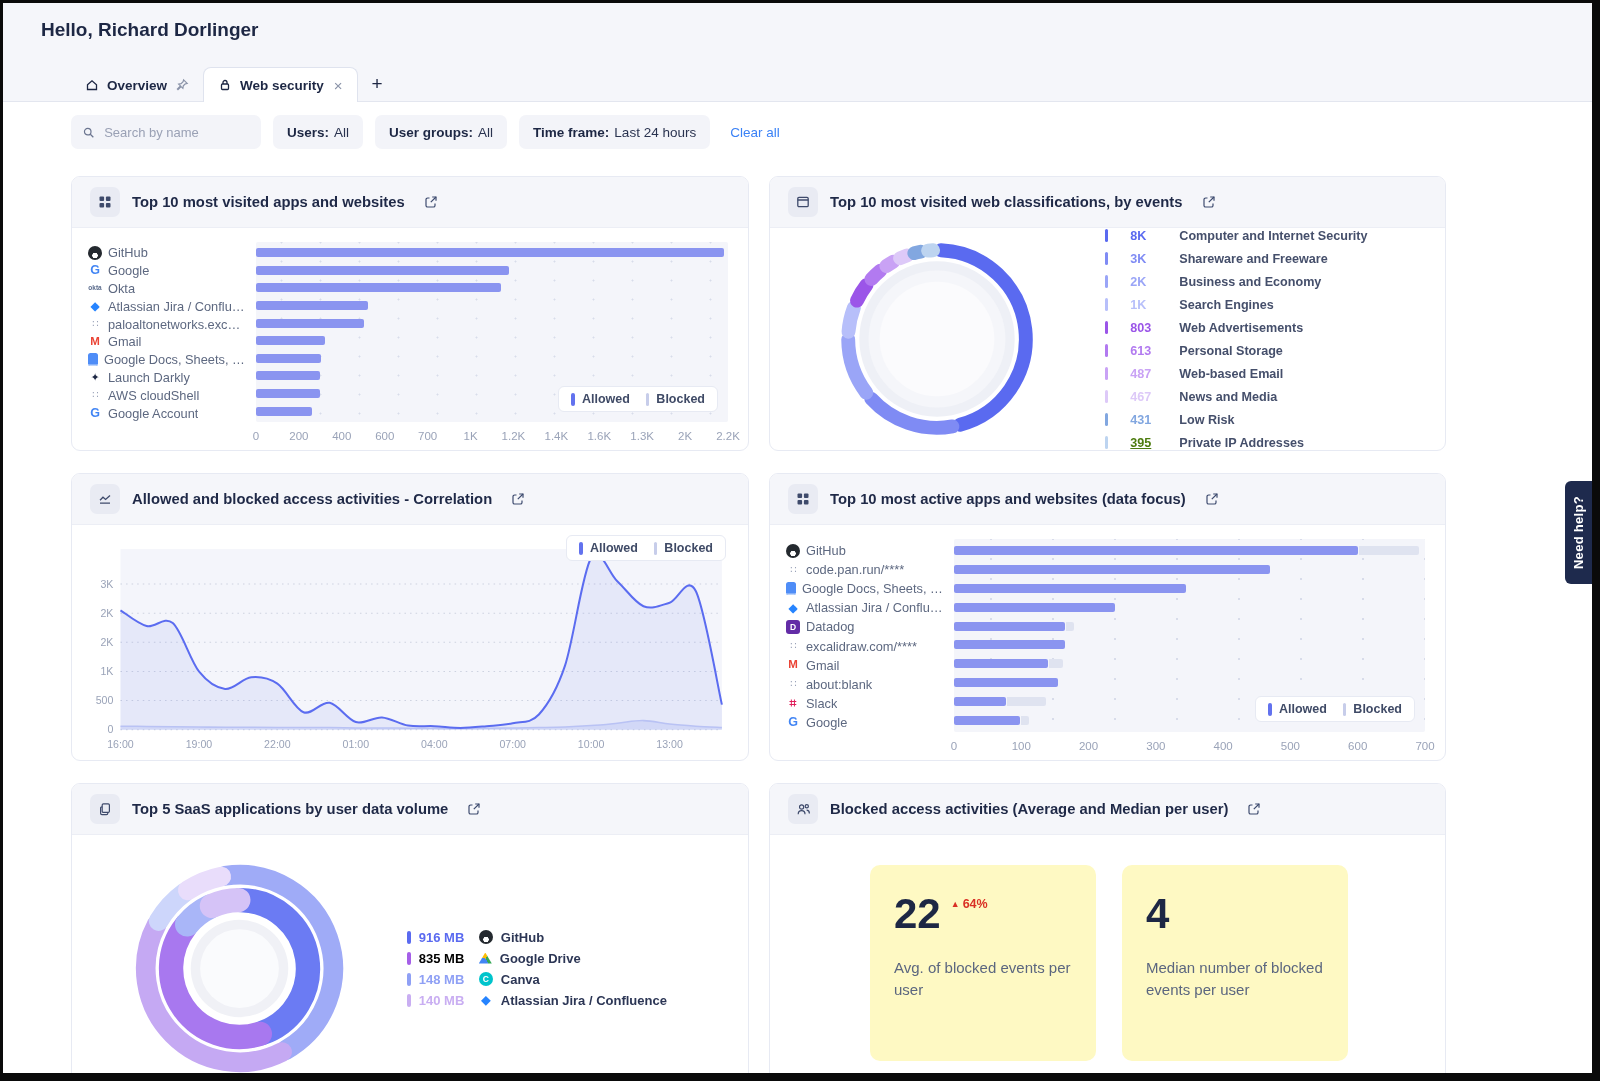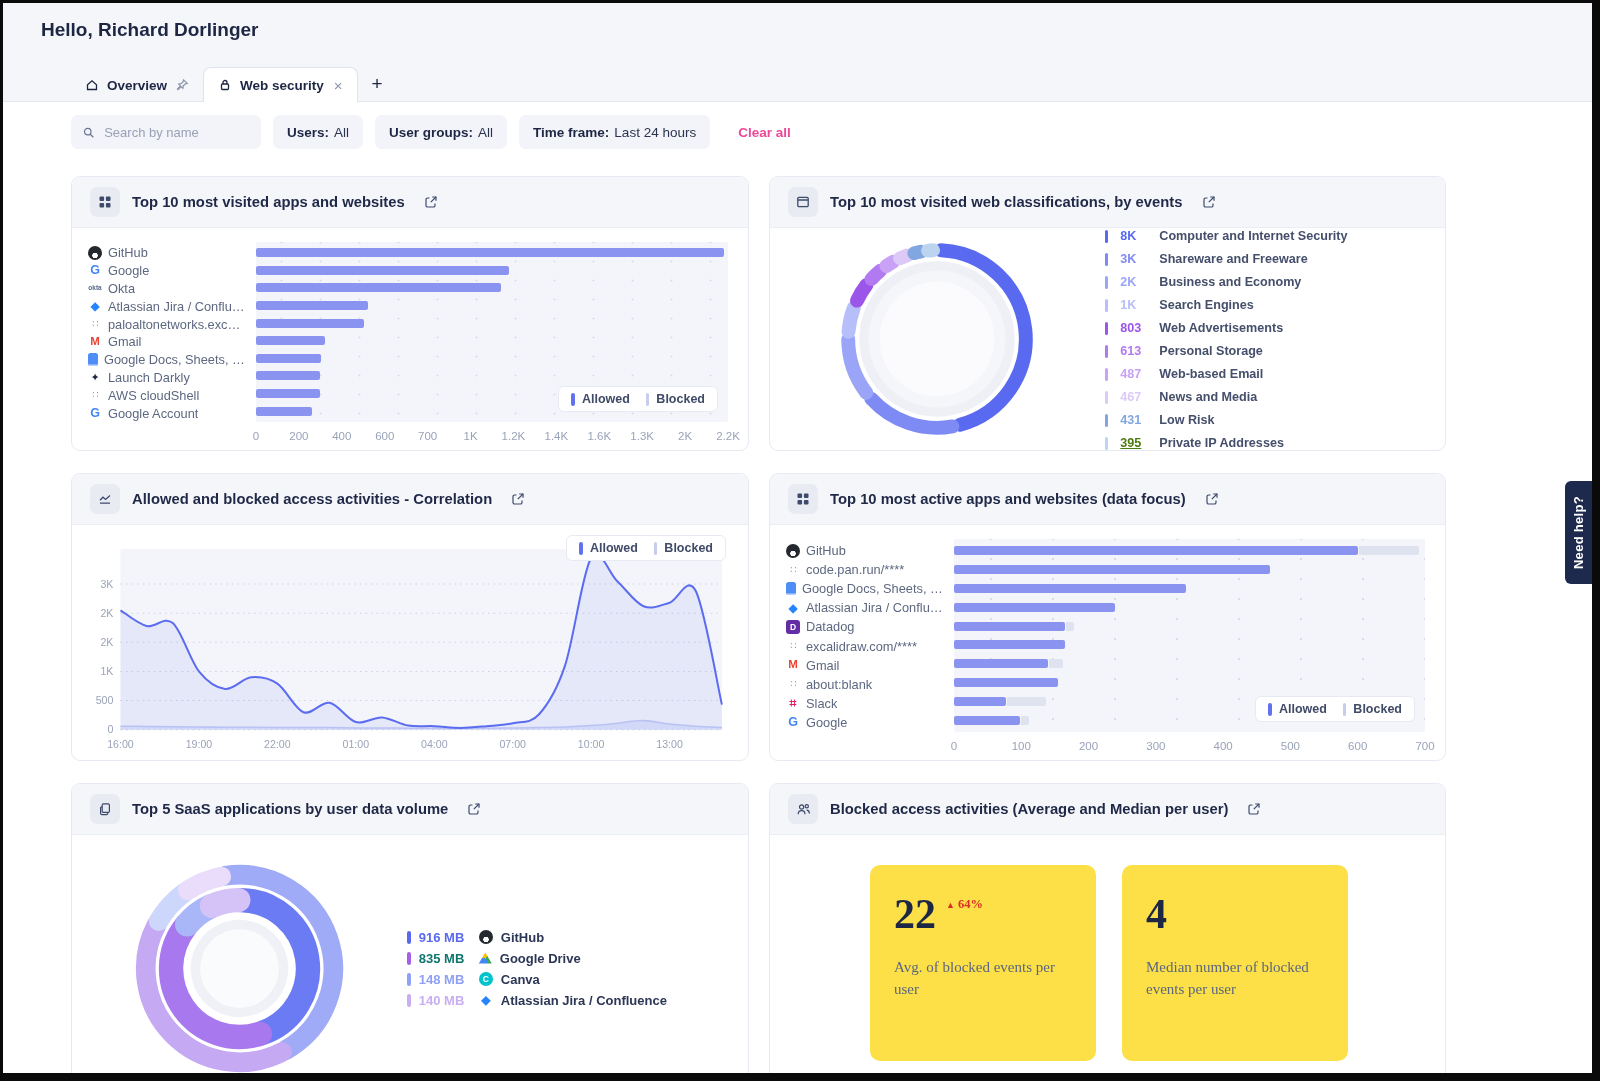--- a/index.html
+++ b/index.html
@@ -17,21 +17,21 @@
   .tab-close{color:#8a93a8;font-size:15px;font-weight:400;margin-left:2px;cursor:pointer;}
   .tab-add{border:none;background:none;font-size:19px;color:#1d2744;padding:0 14px 6px;cursor:pointer;font-family:inherit;}
   
   .filterbar{display:flex;align-items:center;gap:12px;padding:13px 16px 13px 68px;background:#fff;}
   .searchbox{display:flex;align-items:center;gap:8px;width:166px;height:34px;padding:0 12px;background:#f3f4f9;border-radius:7px;}
   .searchbox input{border:none;outline:none;background:transparent;font-size:13px;color:#3f4a66;width:100%;font-family:inherit;}
   .searchbox input::placeholder{color:#9aa1b5;}
   .chip{display:flex;align-items:center;height:34px;padding:0 14px;background:#f3f4f9;border-radius:7px;font-size:13.5px;cursor:pointer;}
   .chip b{font-weight:700;color:#1d2744;}
   .chip span{margin-left:5px;color:#2a3350;}
-  .clear-all{margin-left:10px;font-size:13.5px;font-weight:700;color:#ec4899;background:none;border:none;cursor:pointer;font-family:inherit;}
+  .clear-all{margin-left:2px;font-size:13.5px;font-weight:400;color:#3b82f6;background:none;border:none;cursor:pointer;font-family:inherit;}
   
   .grid{display:grid;grid-template-columns:678px 677px;grid-template-rows:275px 288px 320px;gap:22px 20px;margin:14px 0 0 68px;width:1375px;}
   .card{border:1px solid #e7eaf3;border-radius:9px;background:#fff;display:flex;flex-direction:column;overflow:hidden;}
   .card-h{display:flex;align-items:center;gap:12px;padding:10px 18px;background:#f5f6fa;border-bottom:1px solid #eceef5;flex:none;}
   .icon-box{width:30px;height:30px;background:#e9ebf3;border-radius:7px;display:flex;align-items:center;justify-content:center;flex:none;}
   .card-title{font-size:14.8px;font-weight:700;color:#1f2947;}
   .ext-link{margin-left:7px;display:flex;cursor:pointer;}
   .card-b{flex:1;position:relative;min-height:0;}
   
   .hbar{display:flex;height:100%;padding:14px 20px 4px 16px;box-sizing:border-box;}
@@ -65,34 +65,34 @@
   .ic-ld{color:#1d2744;font-size:11px;}
   .ic-slack{color:#E01E5A;font-weight:700;font-size:12px;}
   .ic-datadog{background:#632CA6;color:#fff;border-radius:3px;font-size:8.5px;font-weight:700;}
   .ic-gdrive{width:13px;height:11px;clip-path:polygon(50% 0,100% 100%,0 100%);
              background:conic-gradient(from 150deg,#4285F4 0 120deg,#FBBC04 0 240deg,#34A853 0 360deg);}
   .ic-canva{background:#00c4cc;color:#fff;border-radius:50%;font-size:8.5px;font-weight:700;}
   
   .donut-flex{display:flex;height:100%;align-items:center;}
   .donut-area{flex:1.02;display:flex;align-items:center;justify-content:center;}
   .donut-legend{flex:1;display:flex;flex-direction:column;justify-content:center;gap:9px;padding-right:12px;}
-  .dlg-item{display:flex;align-items:flex-end;gap:12px;font-size:12.6px;font-weight:600;cursor:pointer;}
+  .dlg-item{display:flex;align-items:flex-start;gap:22px;font-size:12.6px;font-weight:600;cursor:pointer;}
   .dlg-val{min-width:27px;}
   .dlg-lab{color:#454f6b;}
   .slg-item{display:flex;align-items:center;gap:8px;font-size:13px;font-weight:600;cursor:pointer;}
   .slg-val{min-width:52px;}
   .slg-lab{color:#2c3655;font-weight:700;}
   .p5-legend{gap:6px;}
   
   .area-wrap{position:relative;height:100%;padding:12px 18px 4px 10px;box-sizing:border-box;}
   .area-wrap svg{width:100%;height:100%;display:block;}
   .area-wrap .legend{top:10px;right:22px;bottom:auto;}
   
   .stats{display:flex;gap:26px;padding:30px 0 0 100px;}
-  .stat-card{width:226px;height:196px;background:#fde047;border-radius:10px;padding:28px 24px;box-sizing:border-box;font-family:Liberation Serif, serif;}
+  .stat-card{width:226px;height:196px;background:#fef9c3;border-radius:10px;padding:28px 24px;box-sizing:border-box;}
   .stat-top{display:flex;align-items:flex-start;gap:10px;}
   .stat-value{font-size:42px;font-weight:800;color:#1d2744;line-height:1;}
   .stat-delta{display:flex;align-items:center;gap:3px;color:#d93025;font-size:12.5px;font-weight:700;margin-top:4px;}
   .stat-delta .tri{font-size:9px;}
   .stat-label{margin-top:22px;font-size:15px;color:#5b667f;line-height:1.45;}
   
   .need-help{position:absolute;right:0;top:478px;background:#1e2a4d;border-radius:6px 0 0 6px;padding:15px 6px;}
   .need-help span{display:block;writing-mode:vertical-rl;transform:rotate(180deg);color:#fff;font-size:13px;font-weight:700;letter-spacing:.3px;}
 </style>
 </head>
@@ -627,21 +627,21 @@
             </div>
             <div class="donut-legend p5-legend">
               <div class="slg-item">
                 <span class="swatch" style="background: rgb(90, 106, 240);"></span>
                 <span class="slg-val" style="color: rgb(90, 106, 240);">916 MB</span>
                 <span class="ic ic-github"></span>
                 <span class="slg-lab">GitHub</span>
               </div>
               <div class="slg-item">
                 <span class="swatch" style="background: rgb(165, 95, 232);"></span>
-                <span class="slg-val" style="color: #0f766e;">835 MB</span>
+                <span class="slg-val" style="color: #000000;">835 MB</span>
                 <span class="ic ic-gdrive"></span>
                 <span class="slg-lab">Google Drive</span>
               </div>
               <div class="slg-item">
                 <span class="swatch" style="background: rgb(143, 160, 245);"></span>
                 <span class="slg-val" style="color: rgb(143, 160, 245);">148 MB</span>
                 <span class="ic ic-canva">C</span>
                 <span class="slg-lab">Canva</span>
               </div>
               <div class="slg-item">

